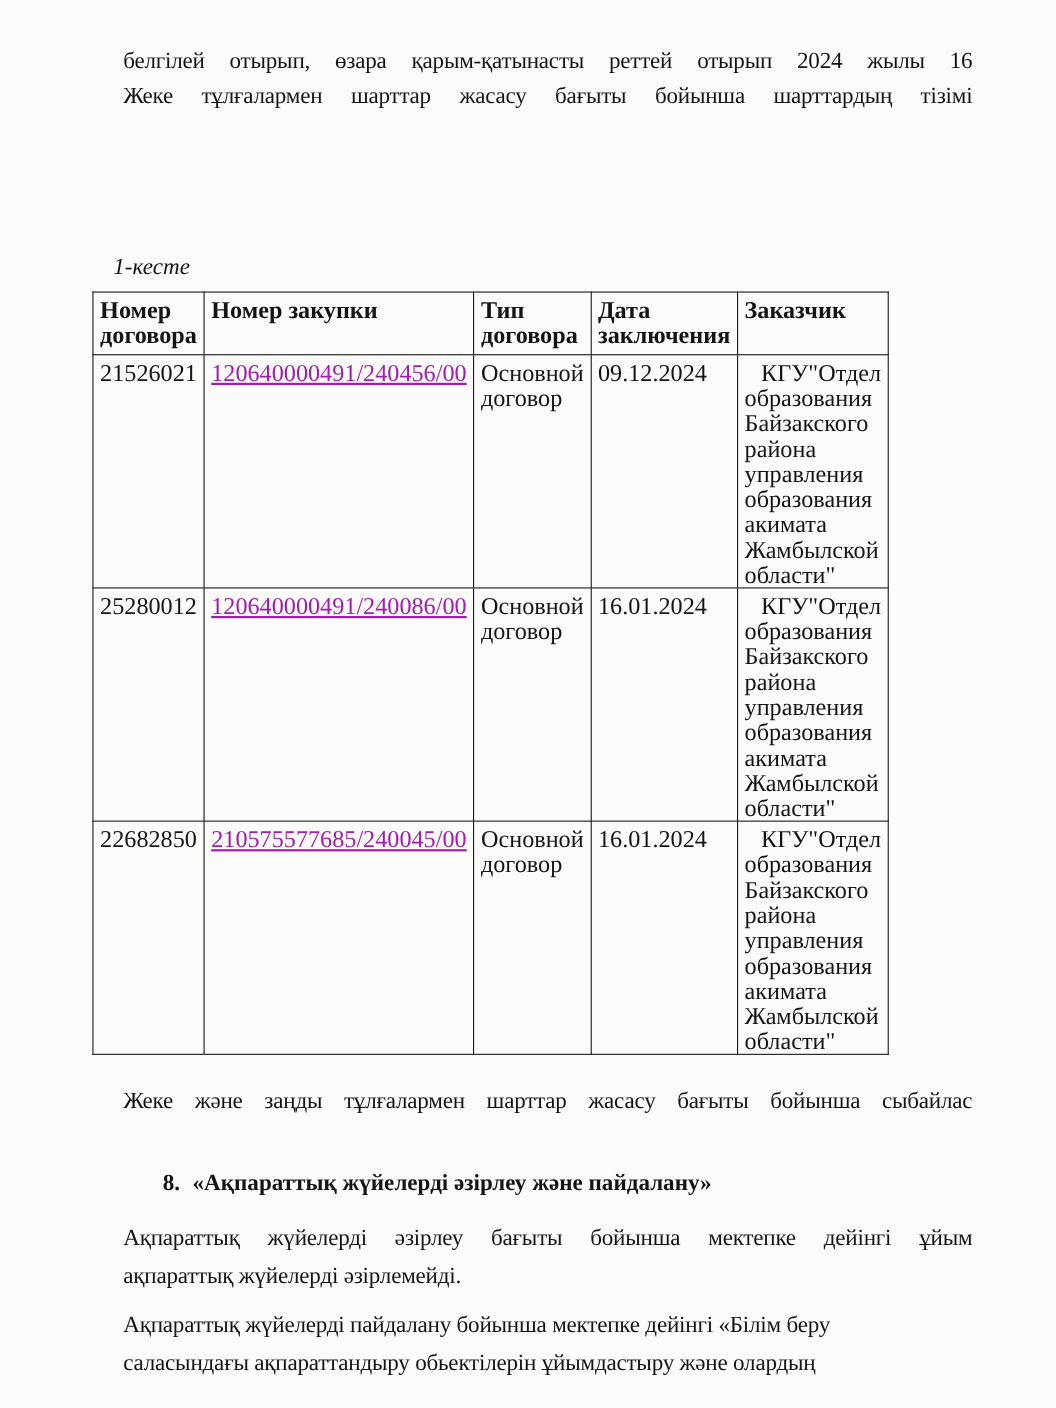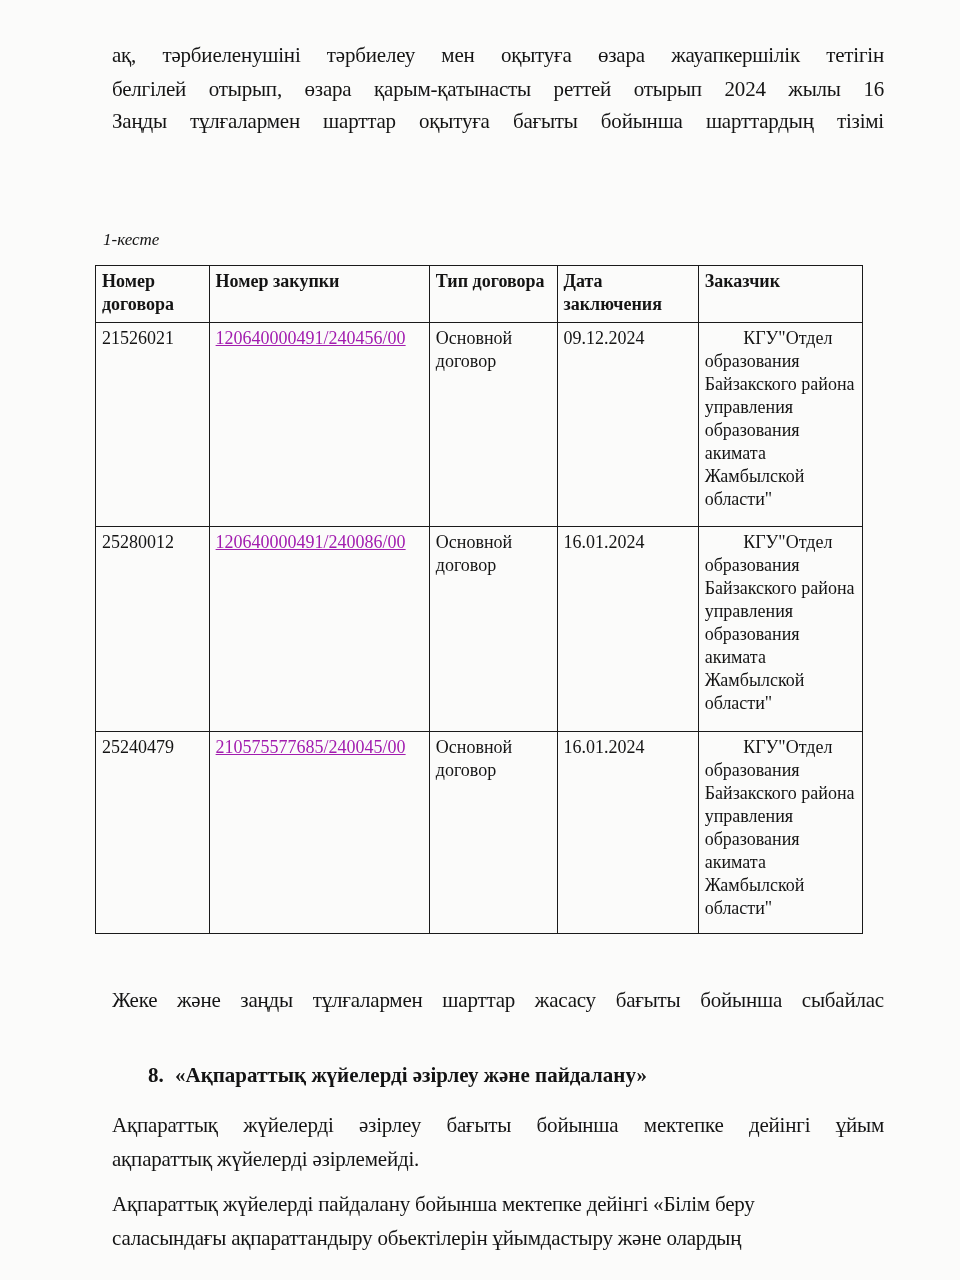--- a/index.html
+++ b/index.html
@@ -14,26 +14,26 @@
   .para {
     position: absolute; left: 112px; width: 772px;
     font-size: 21px; line-height: 34px;
     text-align: justify; text-align-last: left;
     letter-spacing: -0.2px;
   }
   .para .ln { display: block; text-align: justify; text-align-last: justify; }
   .para .ln.last { text-align-last: left; }
   .caption {
     position: absolute; left: 103px; top: 230px;
-    font-size: 17px; font-style: italic;
+    font-size: 21px; font-style: italic;
   }
   table.contracts {
-    position: absolute; left: 95px; top: 265px;
-    width: 768px; border-collapse: collapse;
-    font-size: 18px; line-height: 23px;
+    position: absolute; left: 84px; top: 265px;
+    width: 660px; border-collapse: collapse;
+    font-size: 22px; line-height: 23px;
   }
   table.contracts th, table.contracts td {
     border: 1.5px solid #1a1a1a;
     vertical-align: top; text-align: left;
     padding: 2px 6px 0 6px;
   }
   table.contracts th { font-weight: bold; height: 52px; padding-top: 4px; }
   table.contracts td { padding-top: 4px; }
   .c1 { width: 112px; } .c2 { width: 214px; } .c3 { width: 130px; }
   .c4 { width: 140px; } .c5 { width: 170px; }
@@ -44,23 +44,22 @@
     font-size: 21px; font-weight: bold; margin-top: 11px;
   }
   .row1 { height: 204px; } .row2 { height: 205px; } .row3 { height: 202px; }
 </style>
 </head>
 <body>
 
 <div class="page">
 
   <div class="para" style="top:38px;">
-    <span class="ln">ақ, тәрбиеленушіні тәрбиелеу мен оқытуға өзара жауапкершілік тетігін</span>
     <span class="ln">белгілей отырып, өзара қарым-қатынасты реттей отырып 2024 жылы 16</span>
-    <span class="ln" style="margin-top:-2px;">Заңды тұлғалармен шарттар оқытуға бағыты бойынша шарттардың тізімі</span>
+    <span class="ln" style="margin-top:-2px;">Жеке тұлғалармен шарттар жасасу бағыты бойынша шарттардың тізімі</span>
   </div>
 
   <div class="caption">1-кесте</div>
 
   <table class="contracts">
     <thead>
       <tr>
         <th class="c1">Номер договора</th>
         <th class="c2">Номер закупки</th>
         <th class="c3">Тип договора</th>
@@ -89,21 +88,21 @@
         <td>16.01.2024</td>
         <td class="customer">
           <div class="first">
               <span>КГУ</span>
               <span>"Отдел</span>
             </div>
           <div>образования Байзакского района управления образования акимата Жамбылской области"</div>
         </td>
       </tr>
       <tr class="row3">
-        <td>25240479</td>
+        <td>22682850</td>
         <td><a class="link">210575577685/240045/00</a></td>
         <td>Основной договор</td>
         <td>16.01.2024</td>
         <td class="customer">
           <div class="first">
               <span>КГУ</span>
               <span>"Отдел</span>
             </div>
           <div>образования Байзакского района управления образования акимата Жамбылской области"</div>
         </td>

